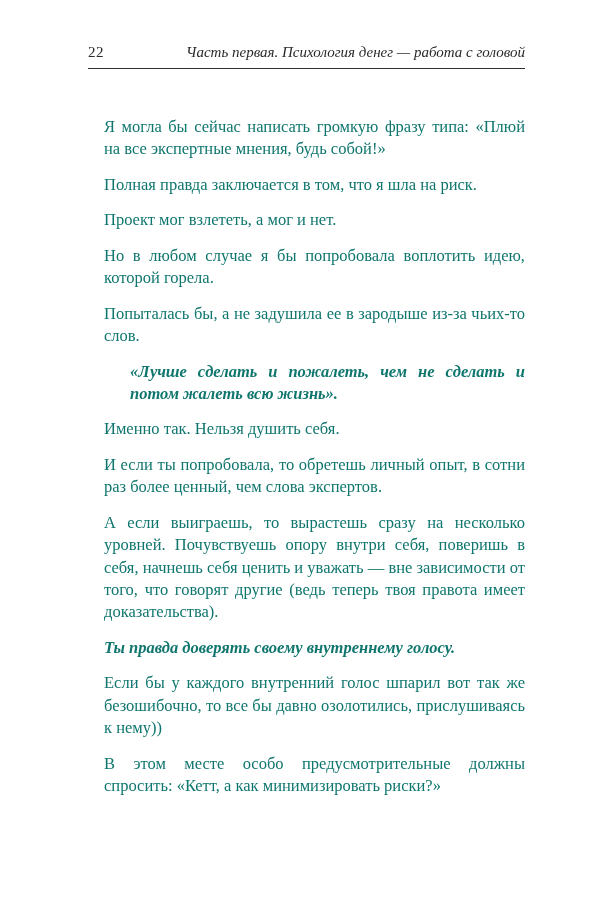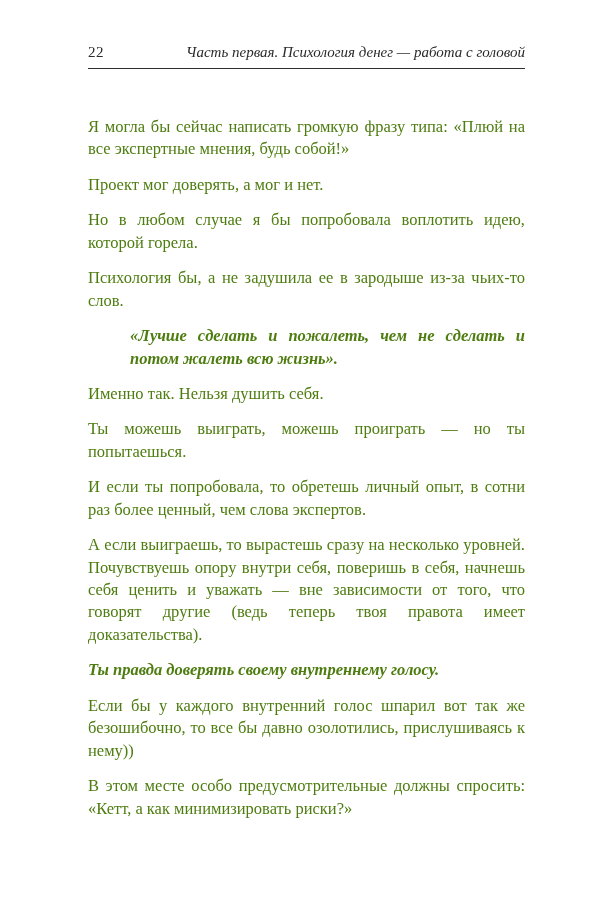--- a/index.html
+++ b/index.html
@@ -36,22 +36,22 @@
     border-top: 1.2px solid #2e2e2e;
     margin: 7px 0 0 0;
   }
   .content {
     margin-top: 47px;
   }
   .content p {
     font-size: 16.5px;
     line-height: 1.36;
     text-align: justify;
-    margin: 0 0 13px 0;
-    color: #4d7c0f;
+    margin: 0 0 13px 16px;
+    color: #0f766e;
   }
   .content p.quote {
     margin-left: 42px;
     font-weight: bold;
     font-style: italic;
   }
   .content p.emphasis {
     font-weight: bold;
     font-style: italic;
   }
@@ -63,26 +63,26 @@
 
   <header class="page-header">
     <span class="page-number">22</span>
     <span class="running-title">Часть первая. Психология денег — работа с головой</span>
   </header>
 
   <hr class="header-rule">
 
   <main class="content">
     <p class="normal">Я могла бы сейчас написать громкую фразу типа: «Плюй на все экспертные мнения, будь собой!»</p>
-    <p class="normal">Проект мог доверять, а мог и нет.</p>
+    <p class="normal">Полная правда заключается в том, что я шла на риск.</p>
+    <p class="normal">Проект мог взлететь, а мог и нет.</p>
     <p class="normal">Но в любом случае я бы попробовала воплотить идею, которой горела.</p>
-    <p class="normal">Психология бы, а не задушила ее в зародыше из-за чьих-то слов.</p>
+    <p class="normal">Попыталась бы, а не задушила ее в зародыше из-за чьих-то слов.</p>
     <p class="quote">«Лучше сделать и пожалеть, чем не сделать и потом жалеть всю жизнь».</p>
     <p class="normal">Именно так. Нельзя душить себя.</p>
-    <p class="normal">Ты можешь выиграть, можешь проиграть — но ты попытаешься.</p>
     <p class="normal">И если ты попробовала, то обретешь личный опыт, в сотни раз более ценный, чем слова экспертов.</p>
     <p class="normal">А если выиграешь, то вырастешь сразу на несколько уровней. Почувствуешь опору внутри себя, поверишь в себя, начнешь себя ценить и уважать — вне зависимости от того, что говорят другие (ведь теперь твоя правота имеет доказательства).</p>
     <p class="emphasis">Ты правда доверять своему внутреннему голосу.</p>
     <p class="normal">Если бы у каждого внутренний голос шпарил вот так же безошибочно, то все бы давно озолотились, прислушиваясь к нему))</p>
     <p class="normal">В этом месте особо предусмотрительные должны спросить: «Кетт, а как минимизировать риски?»</p>
   </main>
 
 </div>
 
 </body></html>

